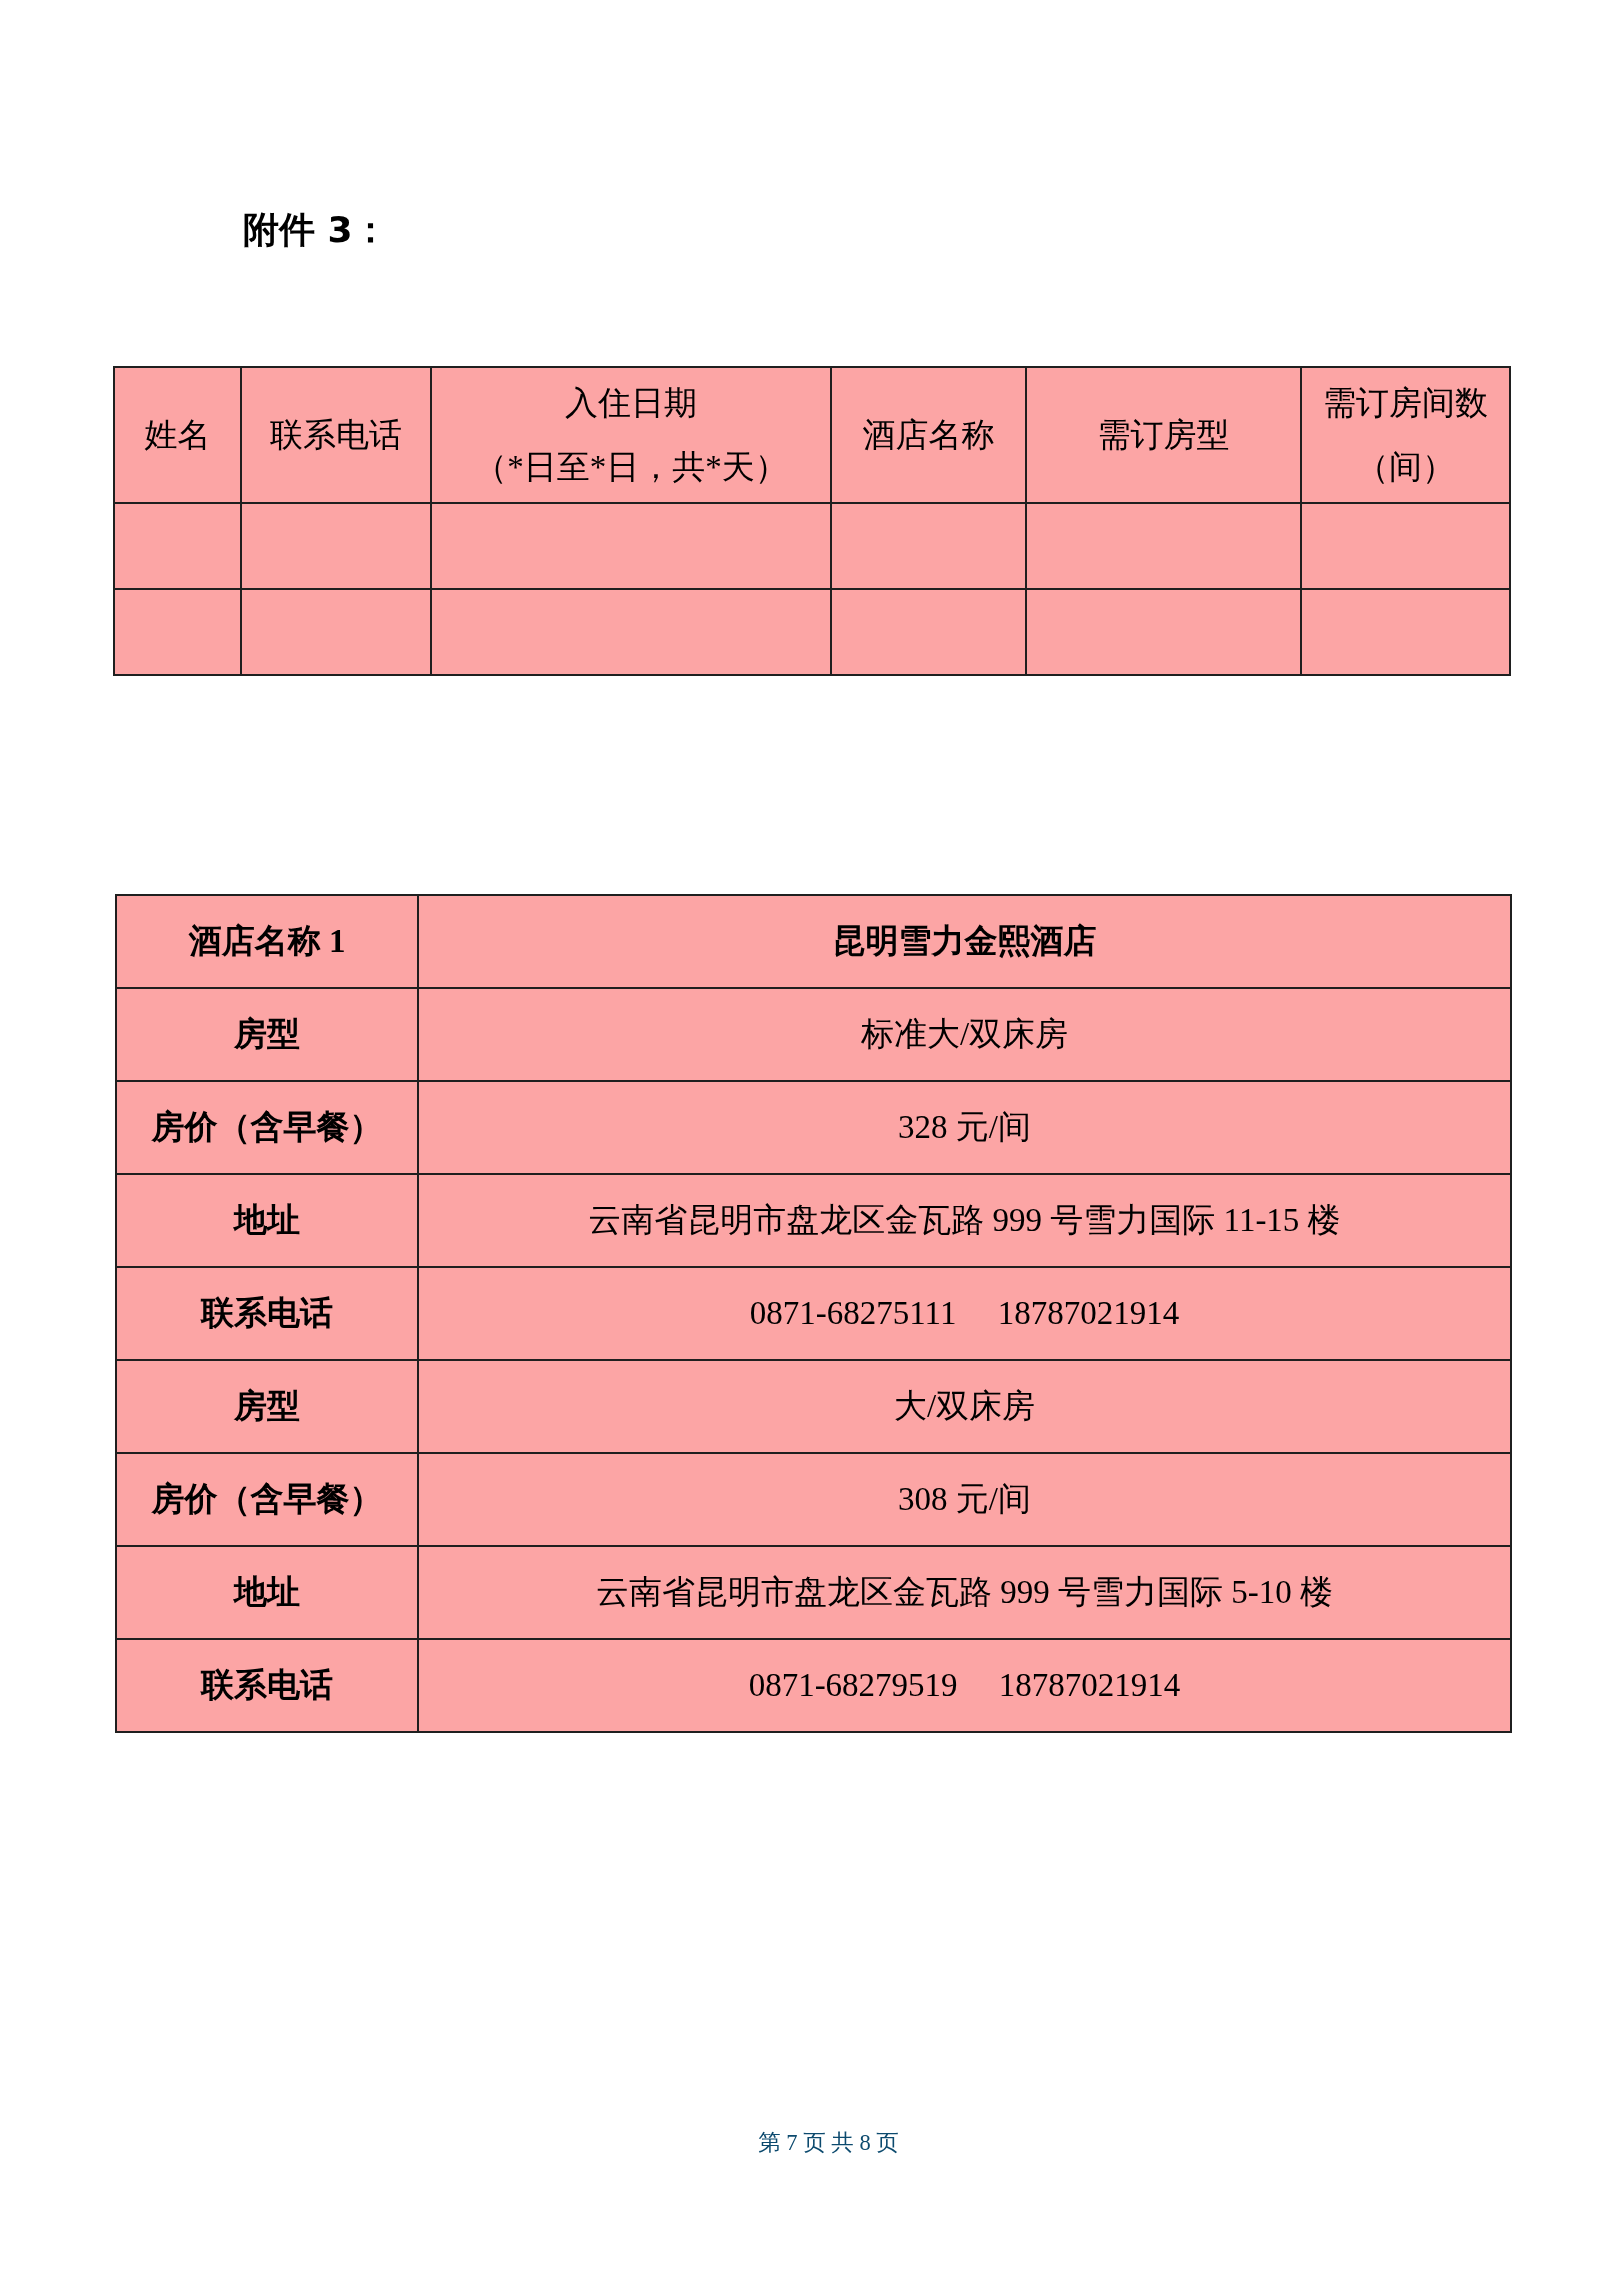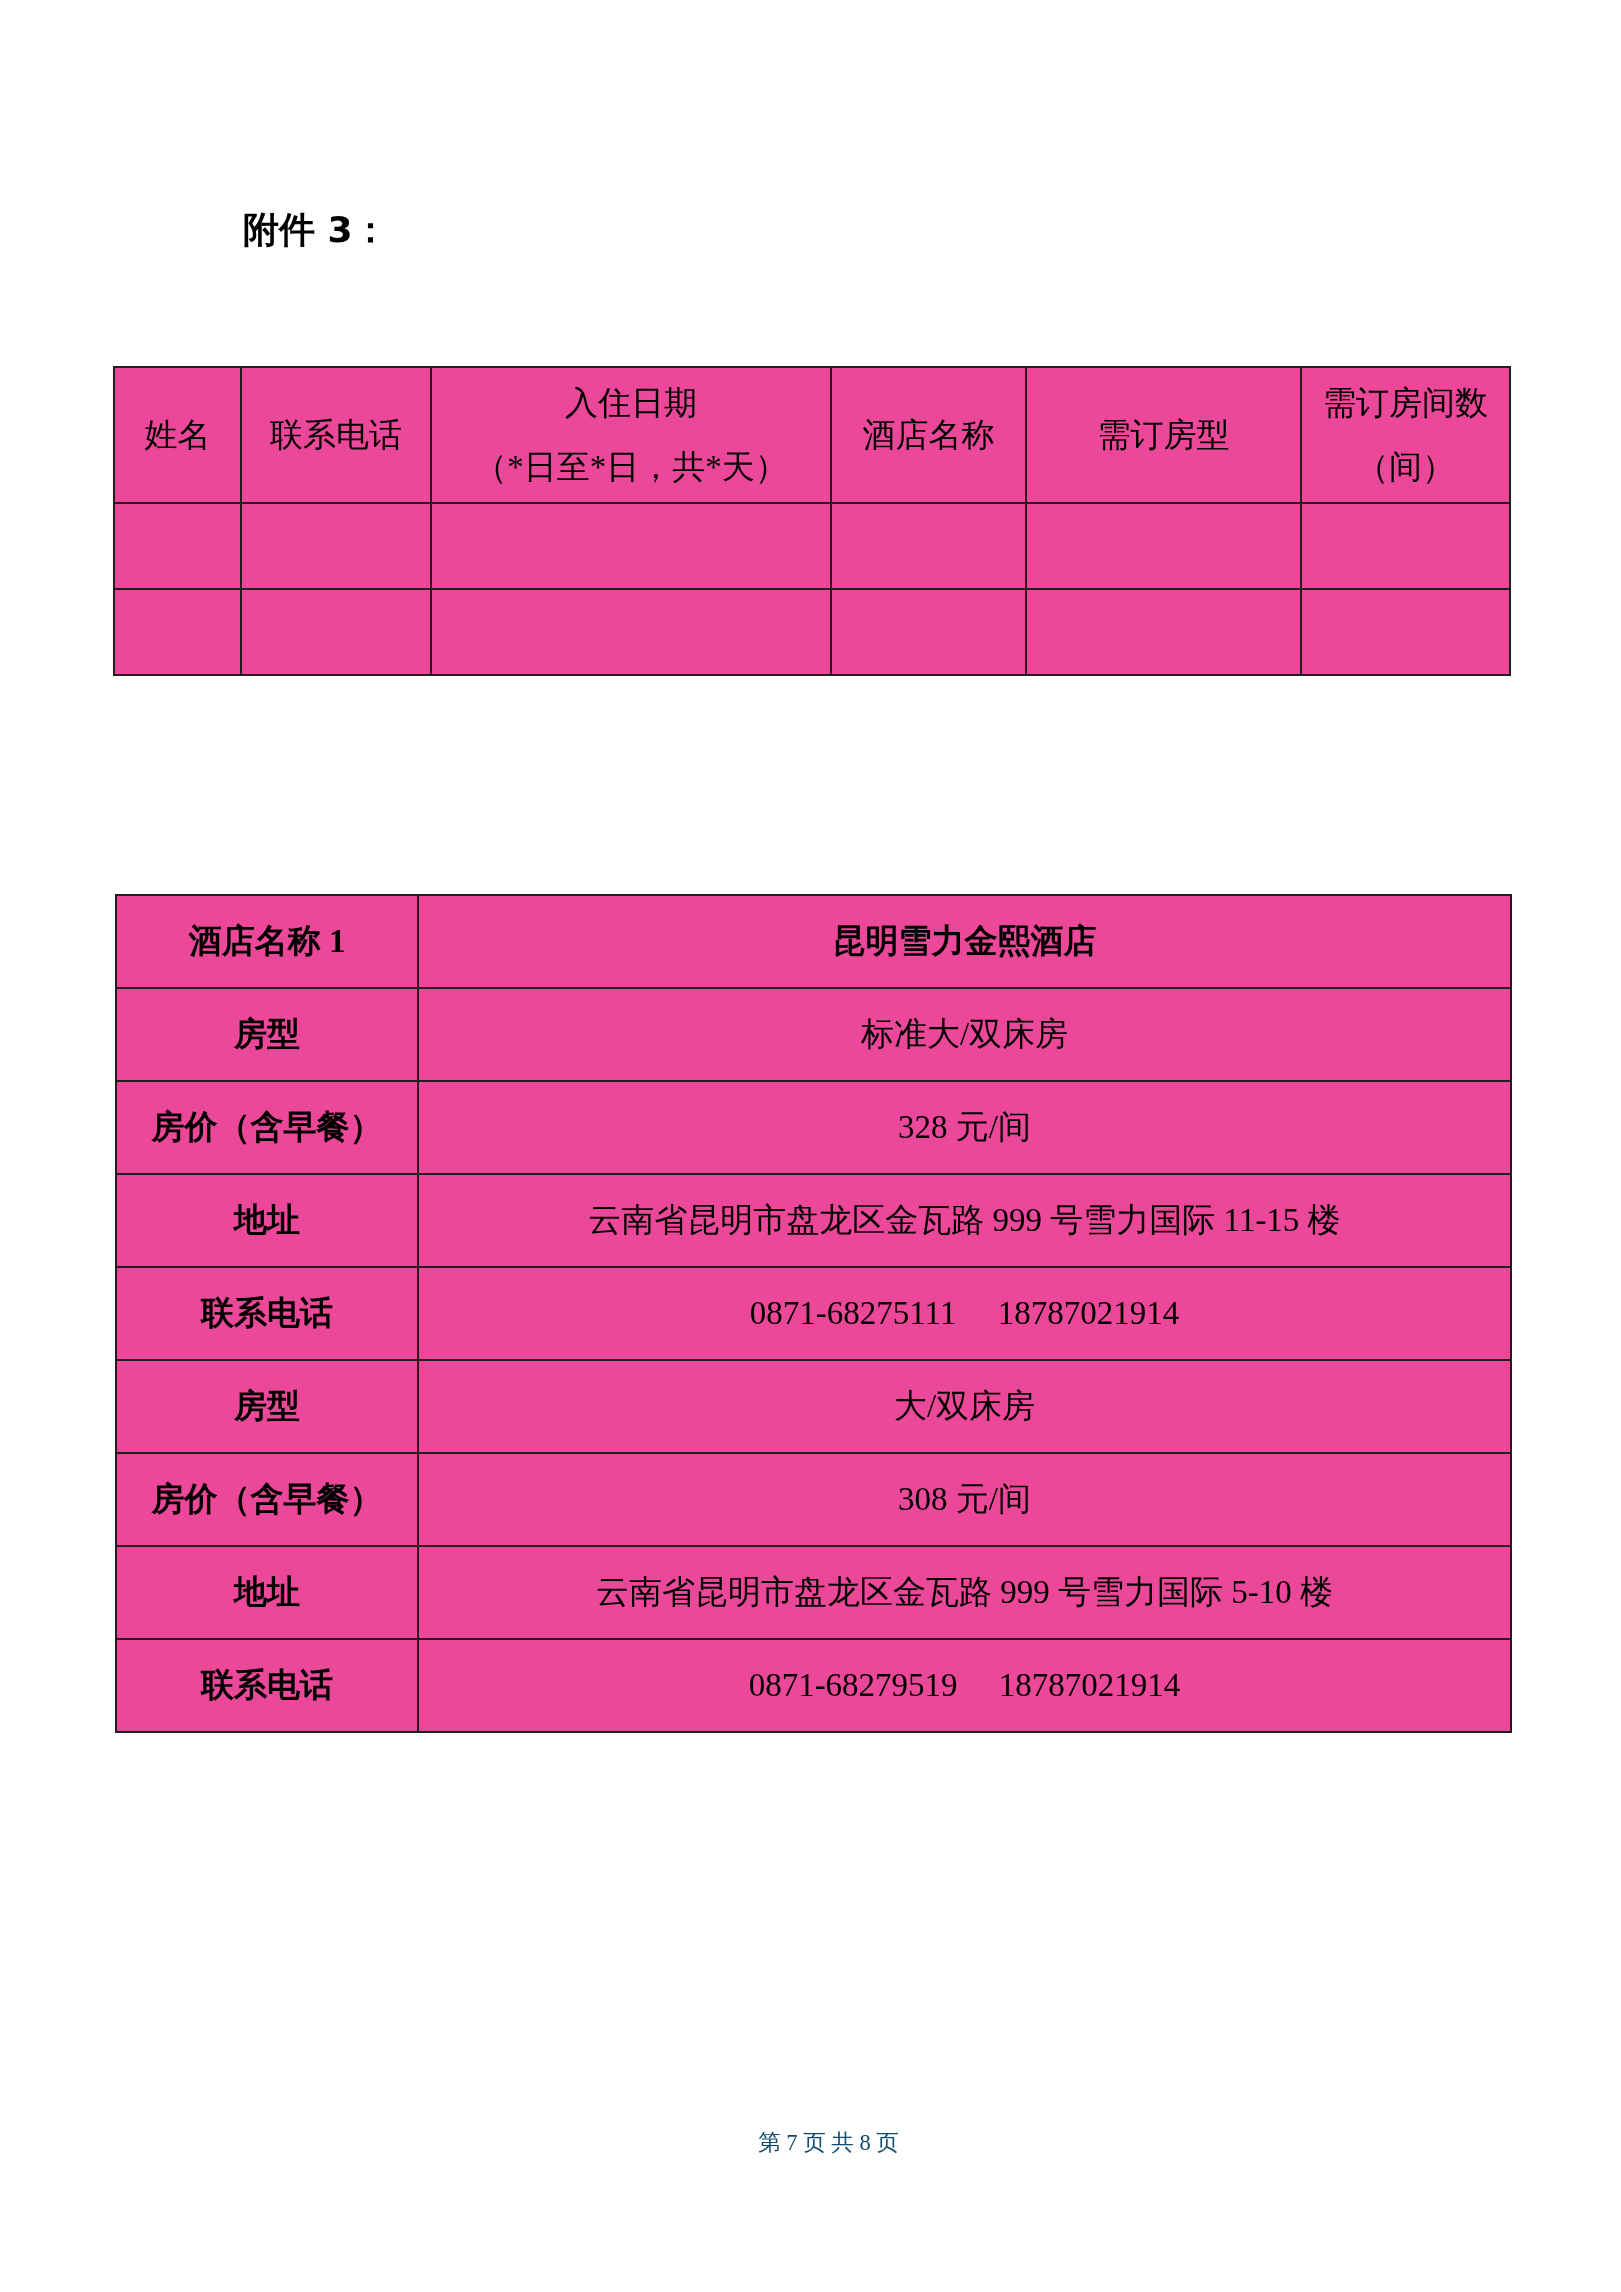--- a/index.html
+++ b/index.html
@@ -36,21 +36,21 @@
     color: #000;
     margin: 0;
   }
   .title-booking { top: 287px; }
   .title-info    { top: 796px; }
 
   table.tbl {
     position: absolute;
     border-collapse: collapse;
     table-layout: fixed;
-    background: #ec4899;
+    background: #fca5a5;
   }
   table.tbl th, table.tbl td {
     border: 2px solid #1f1f1f;
     border-top-width: 2.9px;
     border-bottom-width: 2.9px;
     text-align: center;
     vertical-align: middle;
     padding: 0 5.9px;
     font-size: 33px;
     color: #000;

